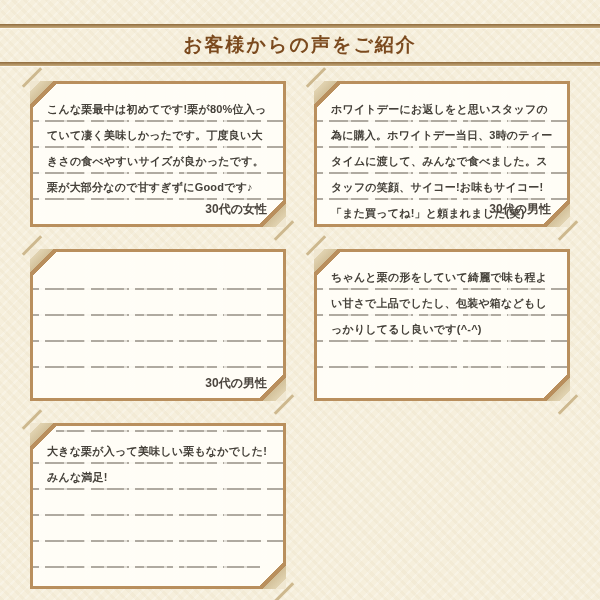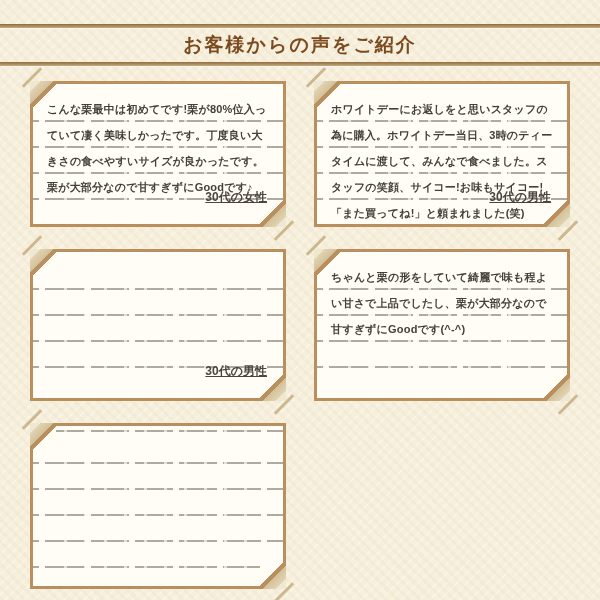--- a/index.html
+++ b/index.html
@@ -50,24 +50,23 @@
   }
 
   .quote {
     position:relative; z-index:2;
     font-size:11px; line-height:26px; font-weight:bold;
     color:#45413a; letter-spacing:0.2px;
   }
 
   .author {
     position:absolute; z-index:2;
-    right:16px; bottom:20px;
+    right:16px; bottom:8px;
     font-size:12px; font-weight:bold; color:#4b453e;
     line-height:14px;
-    text-decoration:underline;
   }
 
   
   .fold { position:absolute; width:26px; height:26px; z-index:1; }
   .fold.tl {
     top:-3px; left:-3px;
     background:linear-gradient(135deg,
       #f0e7d1 0%, #f0e7d1 20%,
       #e2d4b2 20%, #d2c099 46%,
       #b98f5d 46%, #b98f5d 56%,
@@ -123,26 +122,27 @@
       <div class="fold tl"></div>
       <div class="fold br"></div>
       <div class="author">30代の男性</div>
     </div>
 
     <div class="card">
       <div class="crease tl"></div>
       <div class="crease br"></div>
       <div class="fold tl"></div>
       <div class="fold br"></div>
-      <p class="quote">ちゃんと栗の形をしていて綺麗で味も程よい甘さで上品でしたし、栗が大部分なので甘すぎずにGoodです(^-^)</p>
+      <p class="quote">ちゃんと栗の形をしていて綺麗で味も程よい甘さで上品でしたし、包装や箱などもしっかりしてるし良いです(^-^)</p>
       <div class="author"></div>
     </div>
 
     <div class="card">
       <div class="crease tl"></div>
       <div class="crease br"></div>
       <div class="fold tl"></div>
       <div class="fold br"></div>
+      <p class="quote">大きな栗が入って美味しい栗もなかでした! みんな満足!</p>
       <div class="author"></div>
     </div>
 
   </div>
 </div>
 
 </body></html>

